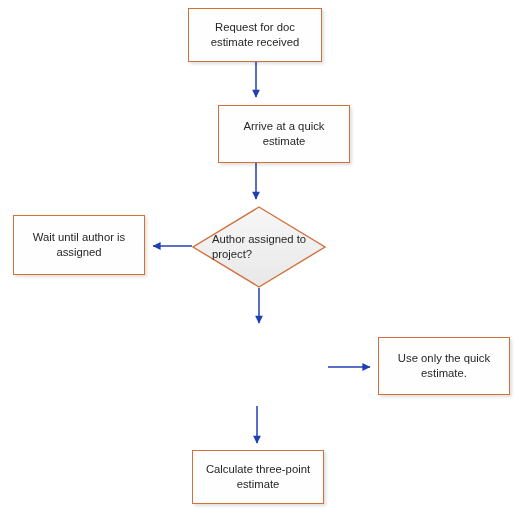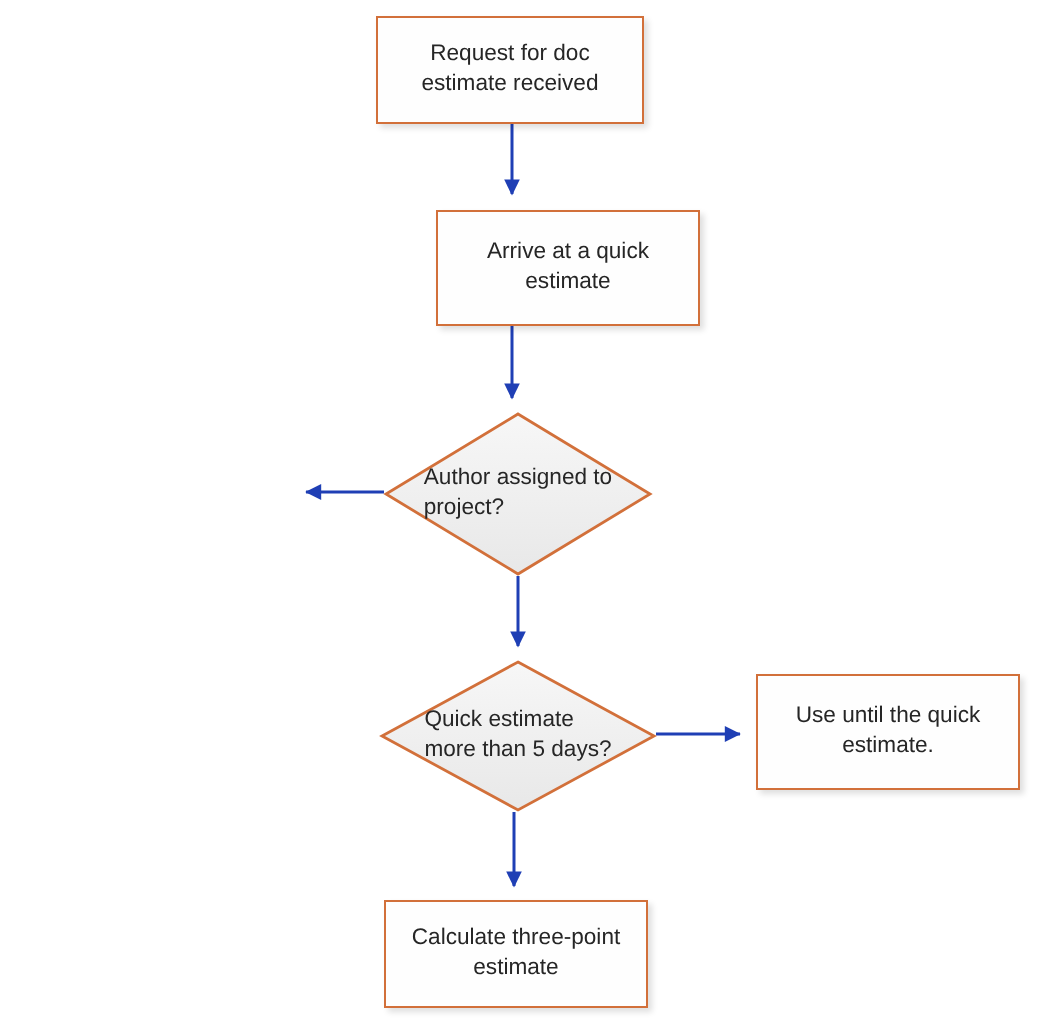--- a/index.html
+++ b/index.html
@@ -119,37 +119,28 @@
           <stop offset="0%" stop-color="#F7F7F7"></stop>
           <stop offset="100%" stop-color="#E8E8E8"></stop>
         </linearGradient>
       </defs>
       <polygon points="67,1 133,41 67,81 1,41" fill="url(#dgrad1)" stroke="#D2703A" stroke-width="1.4"></polygon>
     </svg>
     <span class="node-text">Author assigned to
 project?</span>
   </div>
 
-
-  <div class="node-diamond" style="left:190px; top:330px; width:138px; height:76px;">
-    <svg width="138" height="76" viewBox="0 0 138 76" xmlns="http://www.w3.org/2000/svg">
-      <defs>
-        <linearGradient id="dgrad2" x1="0" y1="0" x2="0" y2="1">
-          <stop offset="0%" stop-color="#F7F7F7"></stop>
-          <stop offset="100%" stop-color="#E8E8E8"></stop>
-        </linearGradient>
-      </defs>
-      <polygon points="69,1 137,38 69,75 1,38" fill="url(#dgrad2)" stroke="#D2703A" stroke-width="1.4"></polygon>
-    </svg>
-    <span class="node-text">Quick estimate
-more than 5 days?</span>
+  <div class="node-box" style="left:13px; top:215px; width:132px; height:60px;">
+    <span class="node-text">Wait until author is
+assigned</span>
   </div>
 
+
   <div class="node-box" style="left:378px; top:337px; width:132px; height:58px;">
-    <span class="node-text">Use until the quick
+    <span class="node-text">Use only the quick
 estimate.</span>
   </div>
 
   <div class="node-box" style="left:192px; top:450px; width:132px; height:54px;">
     <span class="node-text">Calculate three-point
 estimate</span>
   </div>
 
 </div>
 

